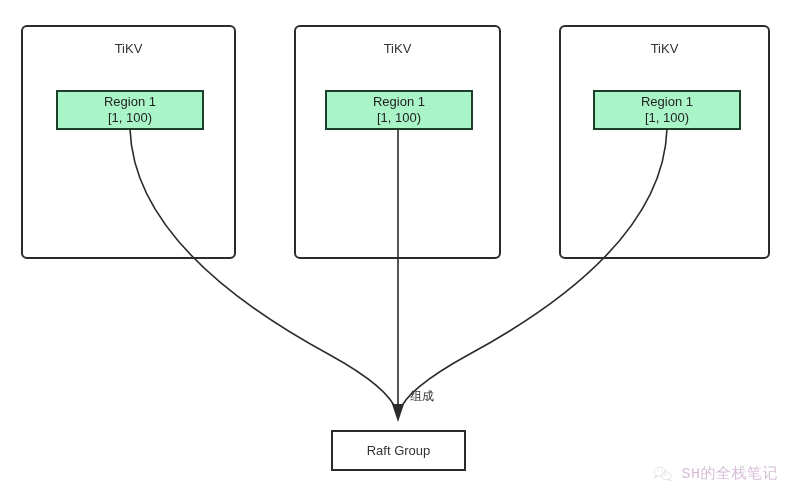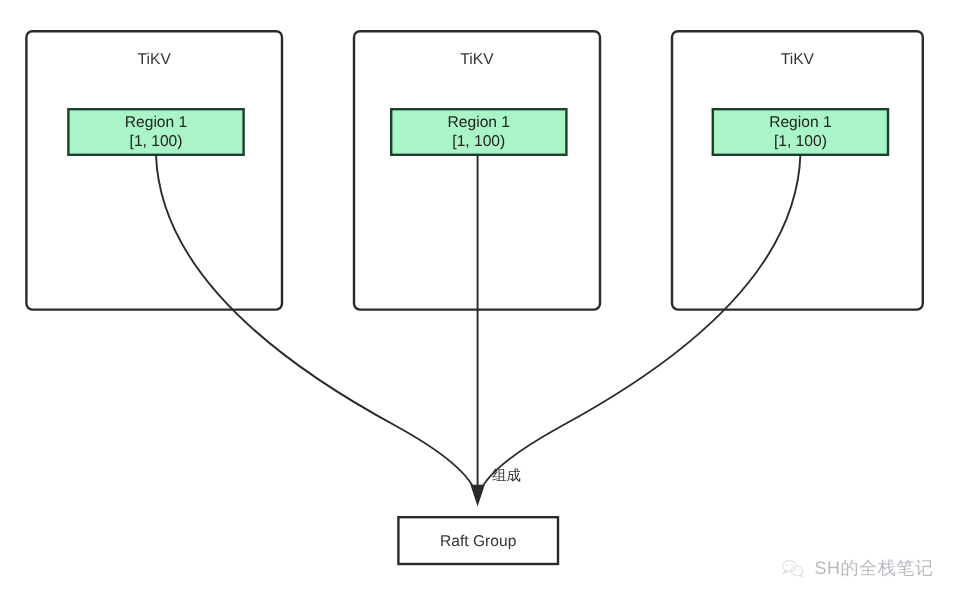--- a/index.html
+++ b/index.html
@@ -73,23 +73,23 @@
     right: 16px;
     bottom: 14px;
     display: flex;
     align-items: center;
     gap: 7px;
     opacity: 0.30;
     pointer-events: none;
   }
   #watermark .wm-text {
     font-size: 15px;
-    color: #0f172a;
+    color: #701a75;
     letter-spacing: 0.5px;
-    font-family: Liberation Sans, sans-serif;
+    font-family: Liberation Mono, monospace;
     white-space: nowrap;
   }
   #watermark .wm-icon {
     width: 22px;
     height: 18px;
     display: block;
   }
 </style>
 </head>
 <body>

